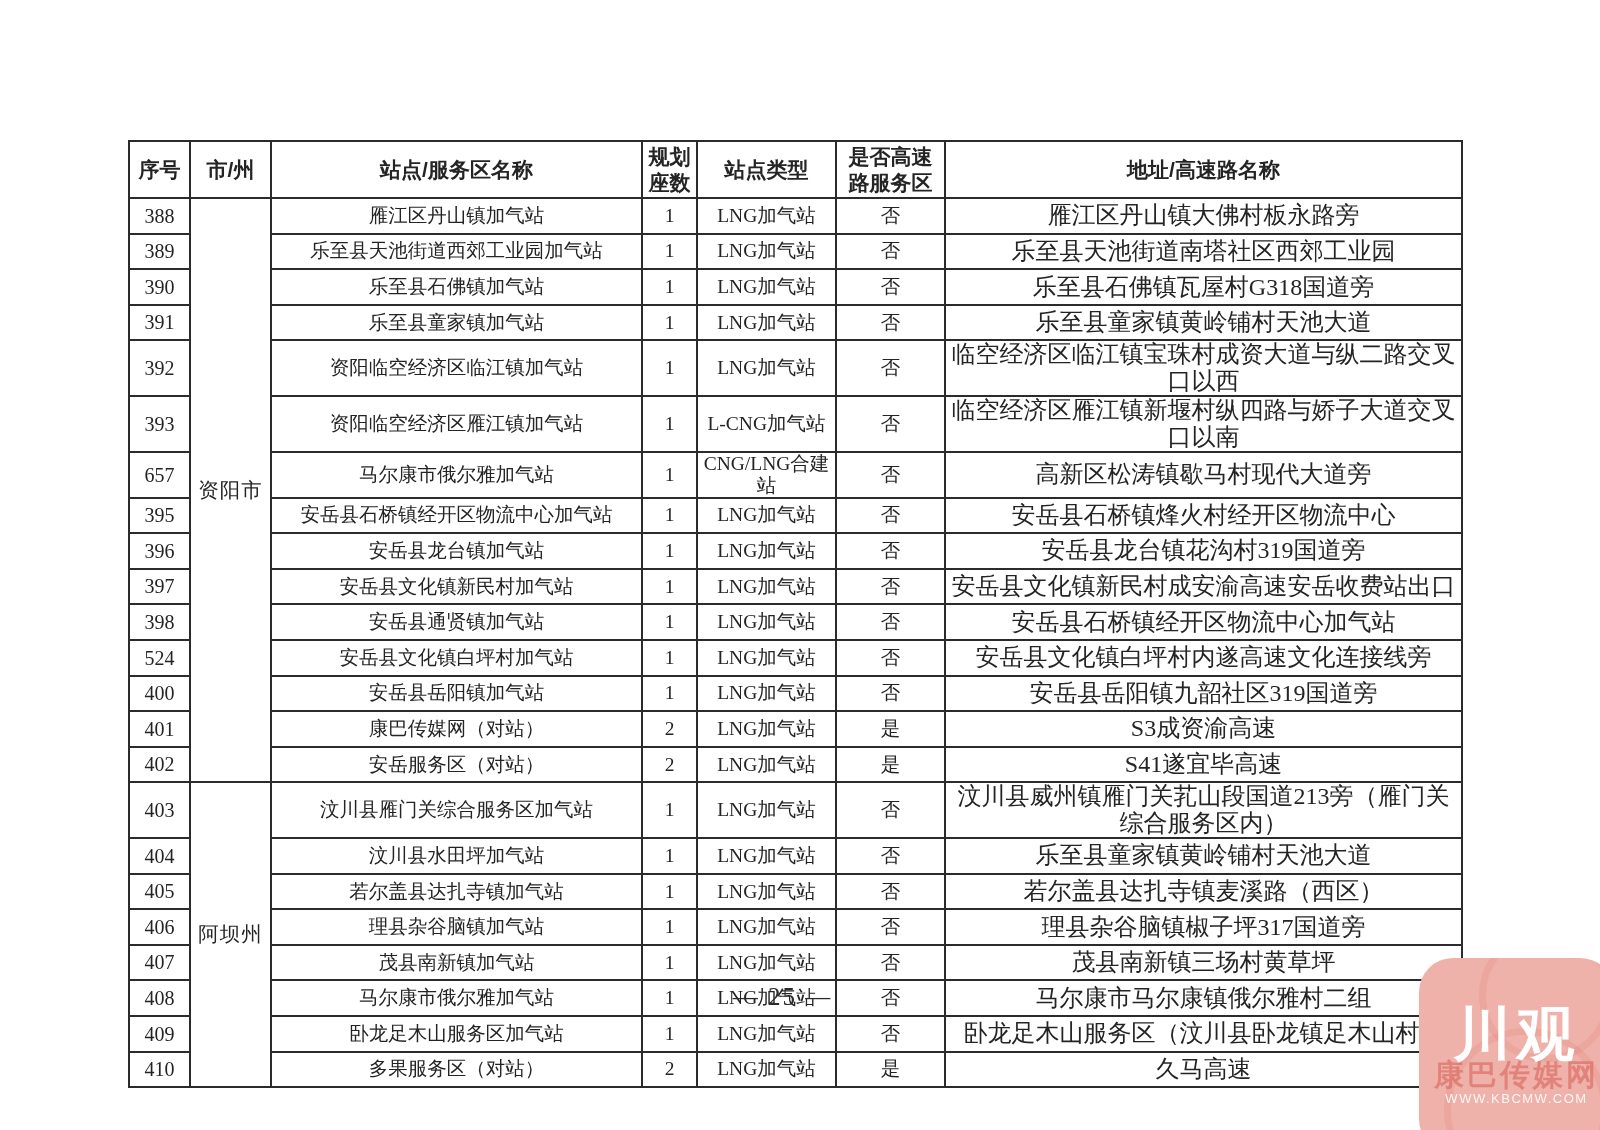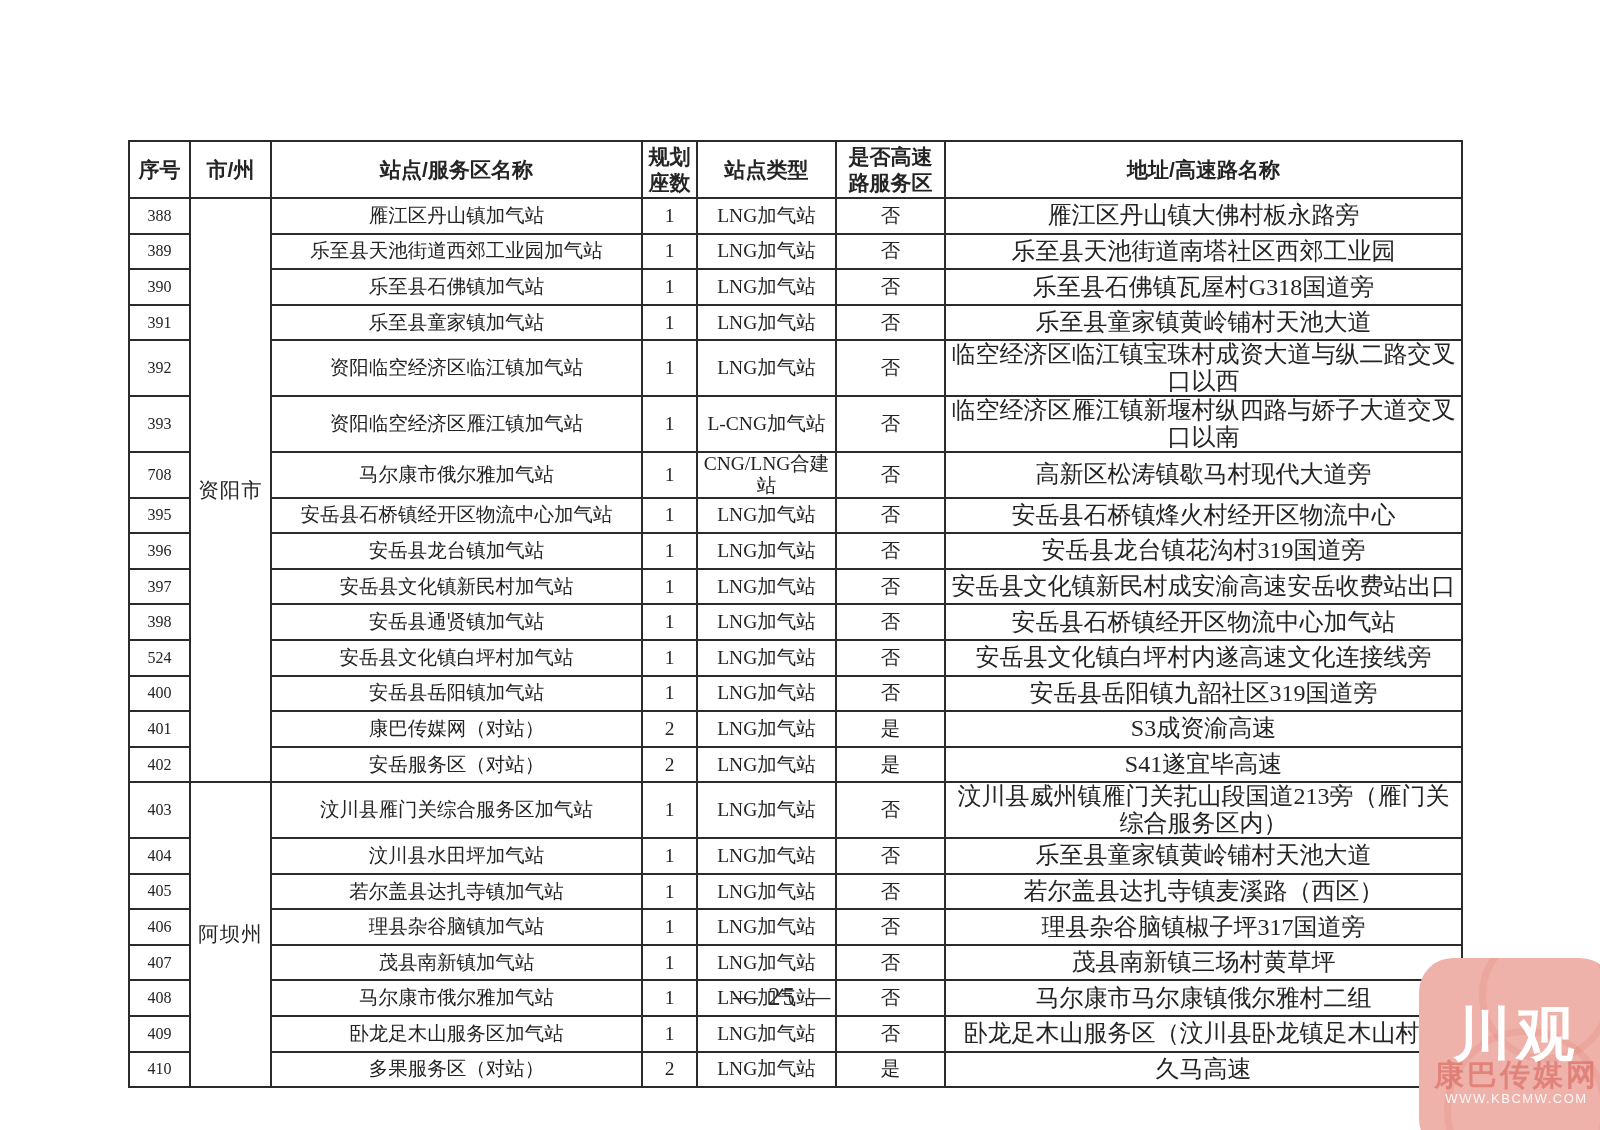--- a/index.html
+++ b/index.html
@@ -31,21 +31,21 @@
     font-size: 21px;
     line-height: 1.22;
     white-space: pre-line;
     height: 55px;
   }
   .doc-table tbody td {
     font-size: 19.5px;
     line-height: 1.12;
     height: 33.6px;
   }
-  .doc-table tbody td.cell-seq { font-size: 16px; }
+  .doc-table tbody td.cell-seq { font-size: 20px; }
   .doc-table tbody td.cell-region { font-size: 20.5px; letter-spacing: 1px; }
   .doc-table tbody td.cell-address { font-size: 24px; }
   .page-number {
     position: absolute;
     left: 116px; top: 983px;
     width: 1333px;
     text-align: center;
     font-size: 25px;
     color: #2a2a2a;
     letter-spacing: 2px;
@@ -164,21 +164,21 @@
       </tr>
       <tr>
         <td class="cell-seq">393</td>
         <td class="cell-name">资阳临空经济区雁江镇加气站</td>
         <td class="cell-count">1</td>
         <td class="cell-type">L-CNG加气站</td>
         <td class="cell-highway">否</td>
         <td class="cell-address">临空经济区雁江镇新堰村纵四路与娇子大道交叉口以南</td>
       </tr>
       <tr>
-        <td class="cell-seq">708</td>
+        <td class="cell-seq">657</td>
         <td class="cell-name">马尔康市俄尔雅加气站</td>
         <td class="cell-count">1</td>
         <td class="cell-type">CNG/LNG合建站</td>
         <td class="cell-highway">否</td>
         <td class="cell-address">高新区松涛镇歇马村现代大道旁</td>
       </tr>
       <tr>
         <td class="cell-seq">395</td>
         <td class="cell-name">安岳县石桥镇经开区物流中心加气站</td>
         <td class="cell-count">1</td>

